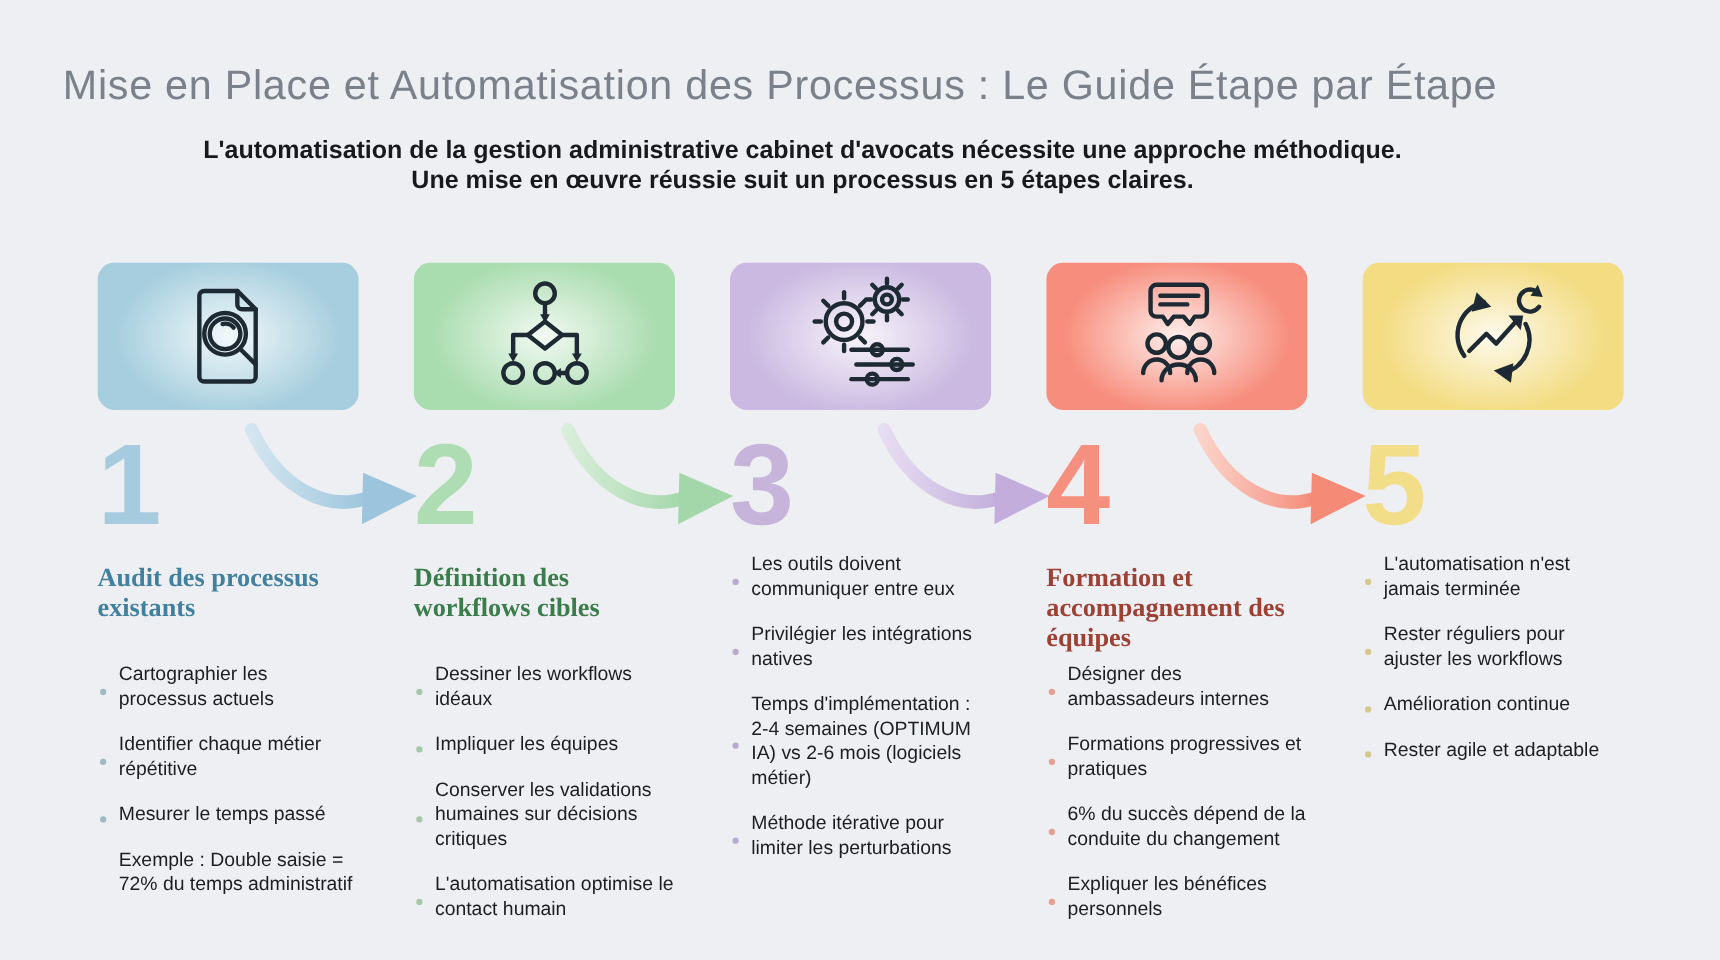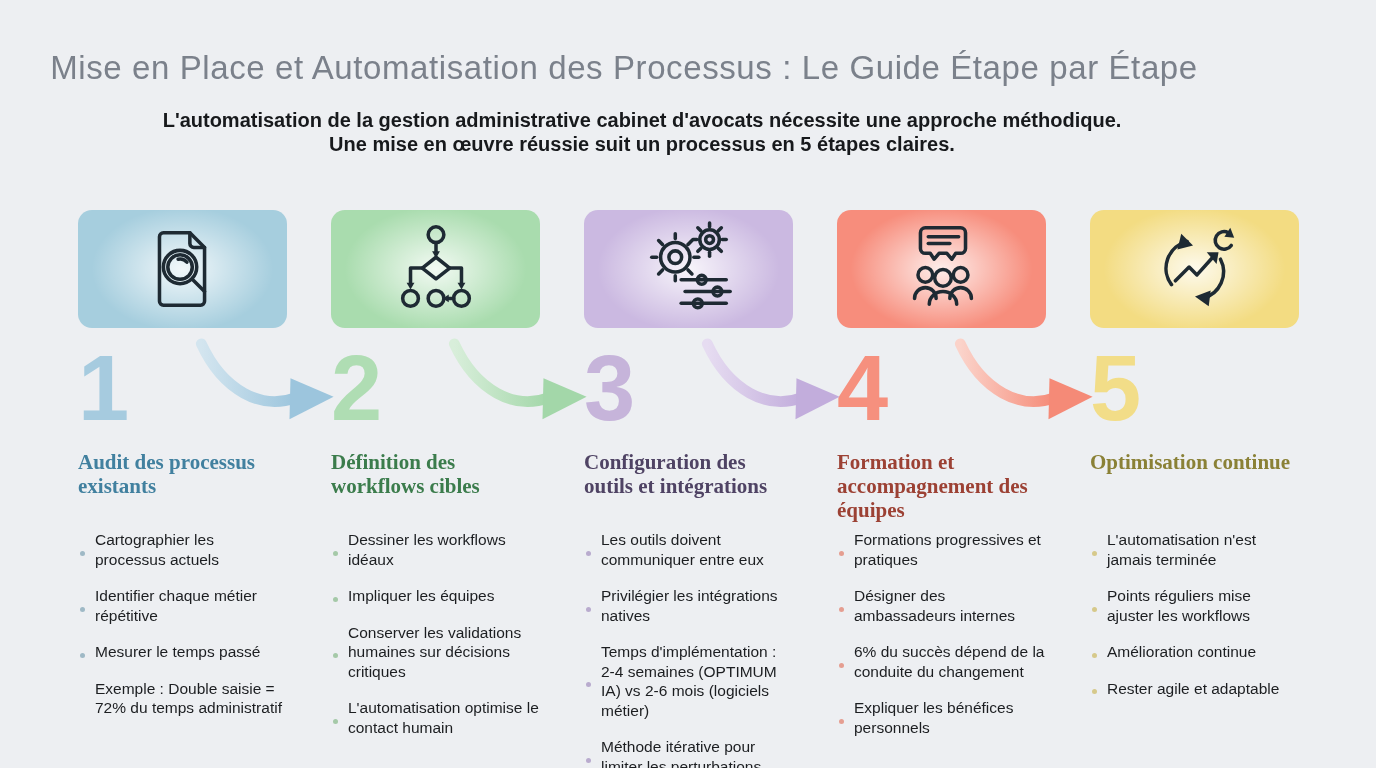--- a/index.html
+++ b/index.html
@@ -208,21 +208,20 @@
         <defs>
             <linearGradient id="g2" x1="0" y1="0" x2="1" y2="0">
           <stop offset="0" style="stop-color:var(--arrow-from)"></stop>
           <stop offset="1" style="stop-color:var(--arrow-to)"></stop>
         </linearGradient>
           </defs>
         <path d="M10,8 C32,56 72,76 106,63" fill="none" stroke="url(#g2)" stroke-width="11" stroke-linecap="round"></path>
         <polygon points="101,43 145,62 100,85" style="fill:var(--arrow-to)"></polygon>
       </svg>
       <div class="num">3</div>
-      <h3 class="heading">Configuration des outils et intégrations</h3>
       <ul class="bullets">
         <li class="bullet">
             <span class="dot"></span>
             <span class="btext">Les outils doivent communiquer entre eux</span>
           </li>
         <li class="bullet">
             <span class="dot"></span>
             <span class="btext">Privilégier les intégrations natives</span>
           </li>
         <li class="bullet">
@@ -258,25 +257,25 @@
         </linearGradient>
           </defs>
         <path d="M10,8 C32,56 72,76 106,63" fill="none" stroke="url(#g3)" stroke-width="11" stroke-linecap="round"></path>
         <polygon points="101,43 145,62 100,85" style="fill:var(--arrow-to)"></polygon>
       </svg>
       <div class="num">4</div>
       <h3 class="heading">Formation et accompagnement des équipes</h3>
       <ul class="bullets">
         <li class="bullet">
             <span class="dot"></span>
+            <span class="btext">Désigner des ambassadeurs internes</span>
+          </li>
+        <li class="bullet">
+            <span class="dot"></span>
             <span class="btext">Formations progressives et pratiques</span>
-          </li>
-        <li class="bullet">
-            <span class="dot"></span>
-            <span class="btext">Désigner des ambassadeurs internes</span>
           </li>
         <li class="bullet">
             <span class="dot"></span>
             <span class="btext">6% du succès dépend de la conduite du changement</span>
           </li>
         <li class="bullet">
             <span class="dot"></span>
             <span class="btext">Expliquer les bénéfices personnels</span>
           </li>
       </ul>
@@ -289,29 +288,28 @@
           <polygon class="icf" points="36,14 48,26 32,30"></polygon>
           <path class="ic" d="M58,80 a28,28 0 0 0 18,-40"></path>
           <polygon class="icf" points="64,88 50,78 66,72"></polygon>
           <path class="ic" d="M30,62 l14,-14 l8,8 l18,-20"></path>
           <polygon class="icf" points="62,33 74,33 72,45"></polygon>
           <path class="ic" d="M84,13 a9,9 0 1 0 3,13" stroke-width="3"></path>
           <polygon class="icf" points="86,8 90,18 80,17"></polygon>
         </svg>
       </div>
       <div class="num">5</div>
-      <h3 class="heading">Optimisation continue</h3>
       <ul class="bullets">
         <li class="bullet">
             <span class="dot"></span>
             <span class="btext">L'automatisation n'est jamais terminée</span>
           </li>
         <li class="bullet">
             <span class="dot"></span>
-            <span class="btext">Points réguliers mise ajuster les workflows</span>
+            <span class="btext">Rester réguliers pour ajuster les workflows</span>
           </li>
         <li class="bullet">
             <span class="dot"></span>
             <span class="btext">Amélioration continue</span>
           </li>
         <li class="bullet">
             <span class="dot"></span>
             <span class="btext">Rester agile et adaptable</span>
           </li>
       </ul>

